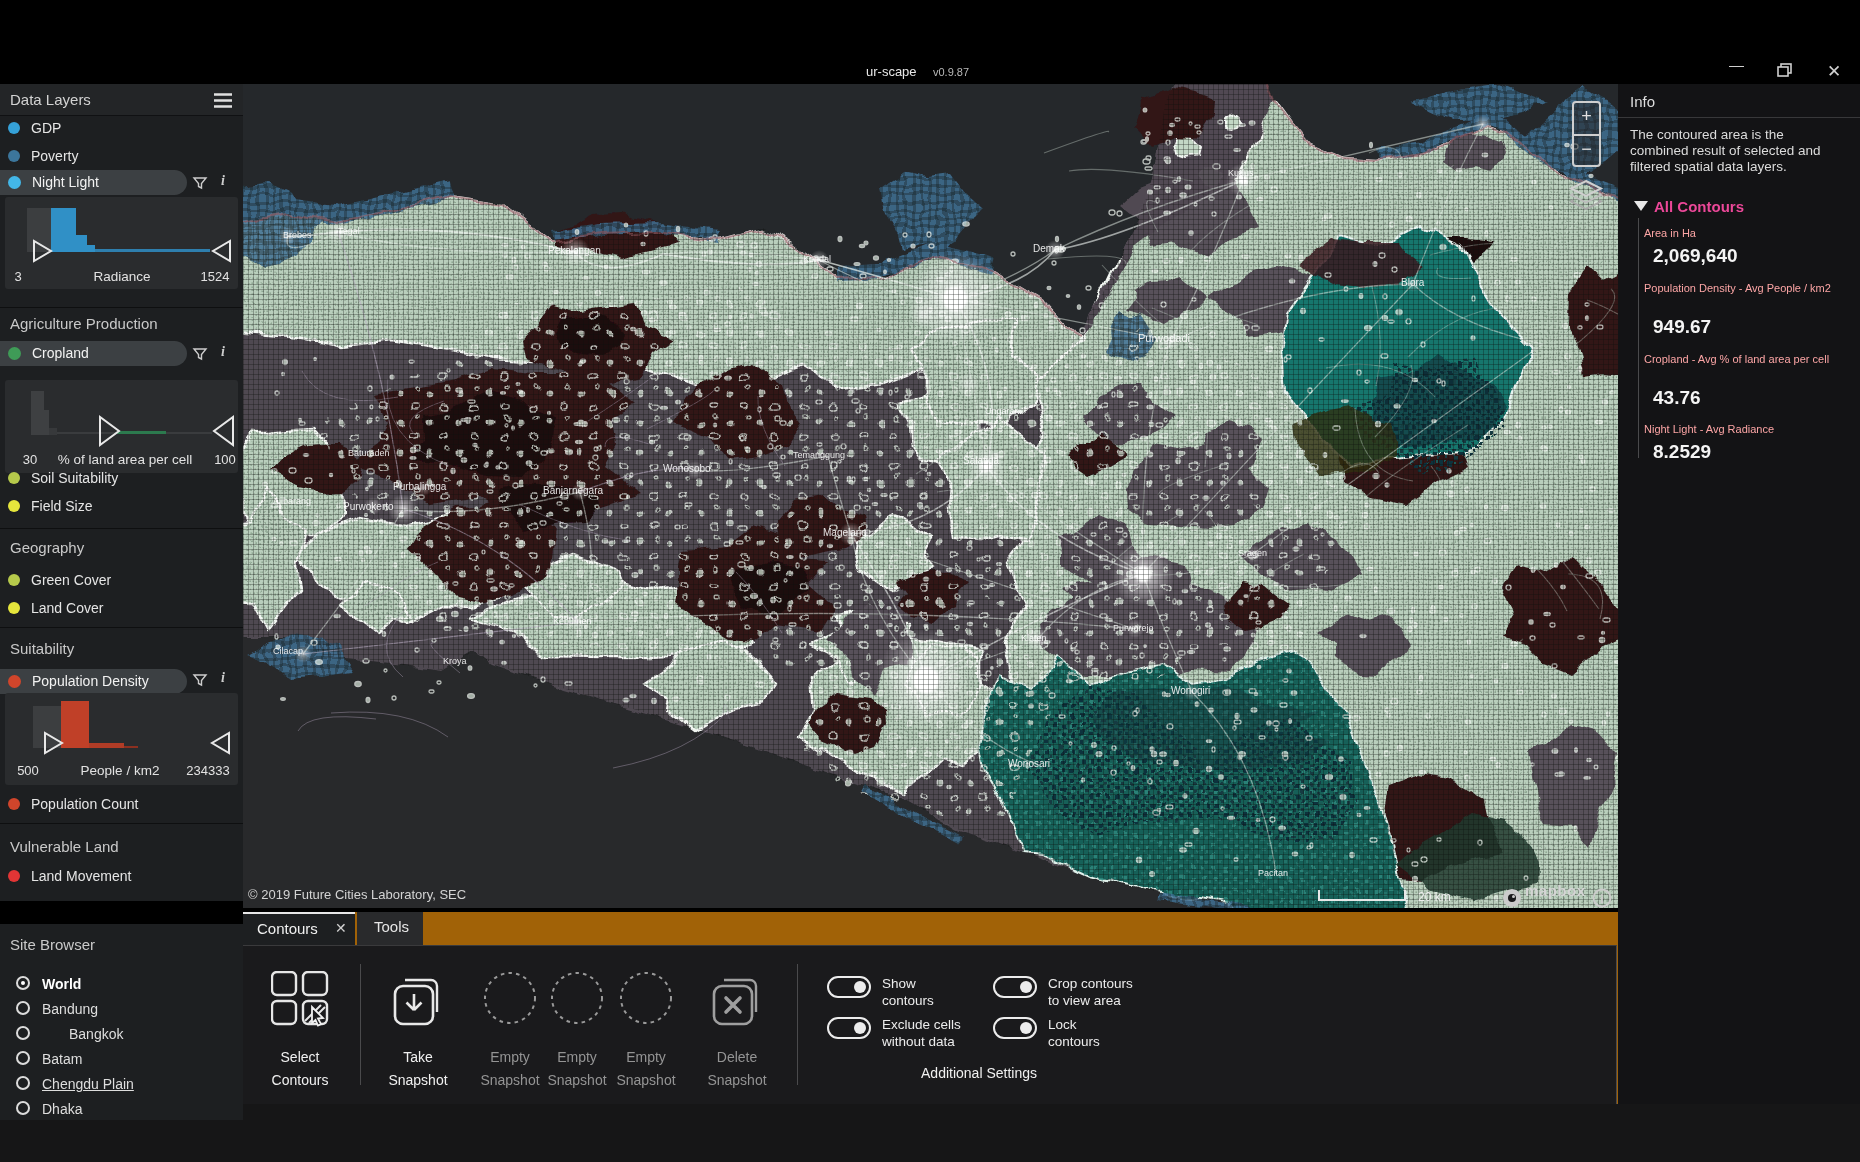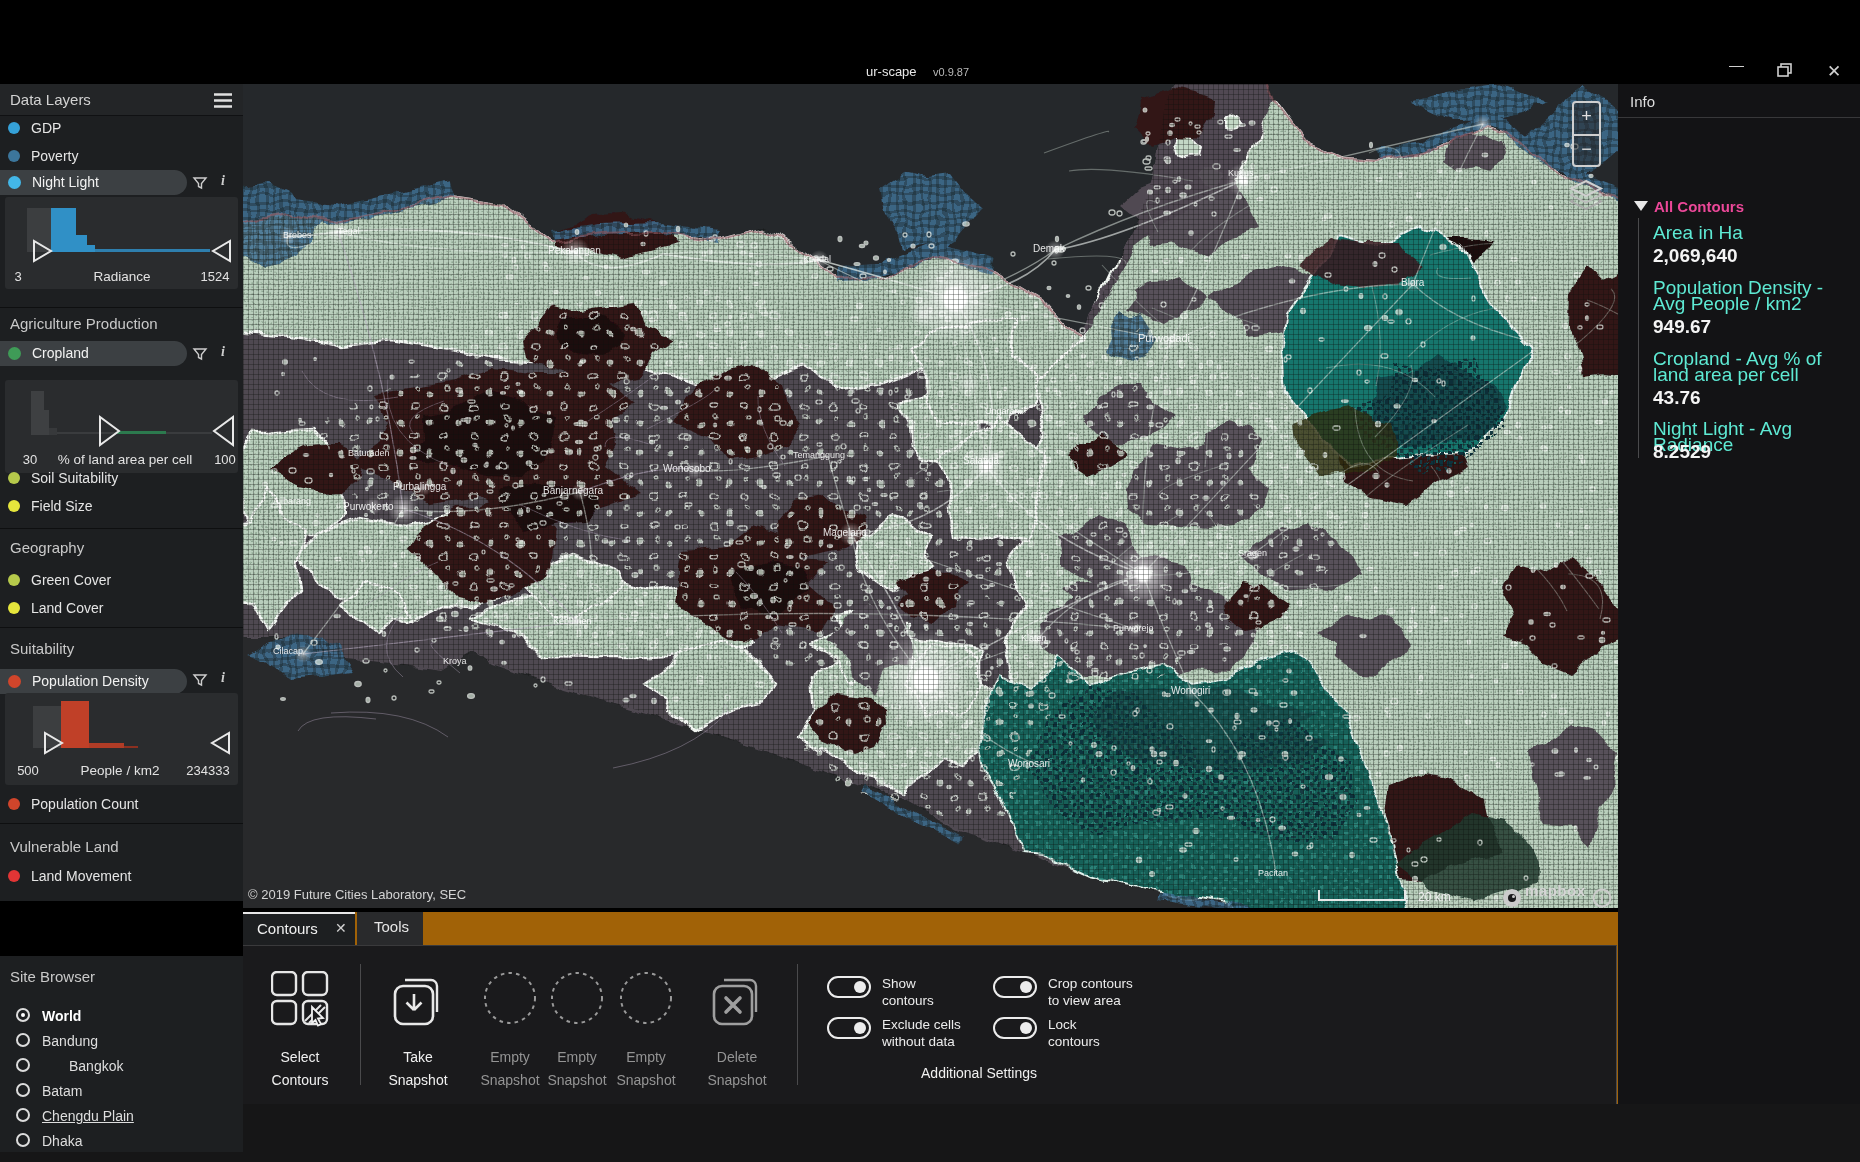--- a/index.html
+++ b/index.html
@@ -4,21 +4,21 @@
 html,body{width:1860px;height:1162px;background:#000;font-family:"Liberation Sans",sans-serif;overflow:hidden}
 body{position:relative}
 .abs{position:absolute}
 
 #title{left:0;top:0;width:1860px;height:84px;background:#000}
 #title .t1{position:absolute;left:866px;top:64px;font-size:13px;color:#e8e8e8}
 #title .t2{position:absolute;left:933px;top:66px;font-size:11px;color:#b9b9b9}
 #title .wc{position:absolute;top:62px;color:#cfcfcf;font-size:15px}
 
 #side{left:0;top:84px;width:243px;height:817px;background:#1d1f21}
-#side2{left:0;top:956px;width:243px;height:196px;background:#1d1f21}
+#side2{left:0;top:924px;width:243px;height:196px;background:#1d1f21}
 .shead{position:absolute;left:0;width:243px;height:32px;background:#232527;border-bottom:1px solid #101113}
 .shead .tx{position:absolute;left:10px;top:7px;font-size:15px;color:#d2d2d2}
 .sectx{position:absolute;left:10px;font-size:15px;color:#c9c9c9}
 .item{position:absolute;left:0;width:243px;height:26px}
 .item .dot{position:absolute;left:8px;top:7px;width:12px;height:12px;border-radius:7px}
 .item .tx{position:absolute;left:31px;top:5px;font-size:14px;color:#e5e5e5}
 .pill{position:absolute;left:0;width:187px;height:25px;background:#3c4043;border-radius:0 13px 13px 0}
 .pill .dot{position:absolute;left:8px;top:6px;width:13px;height:13px;border-radius:7px}
 .pill .tx{position:absolute;left:32px;top:4px;font-size:14px;color:#f2f2f2}
 .hist{position:absolute;left:5px;width:233px;background:#2a2c2e;border-radius:3px}
@@ -27,21 +27,21 @@
 .radio .in{position:absolute;left:3px;top:3px;width:4px;height:4px;border-radius:50%;background:#fff}
 .rtx{position:absolute;left:42px;font-size:14px;color:#dedede}
 
 #info{left:1618px;top:84px;width:242px;height:1020px;background:#131315}
 #info .h{position:absolute;left:12px;top:9px;font-size:15px;color:#dedede}
 #info .hr{position:absolute;left:0;top:33px;width:242px;height:1px;background:#38383a}
 #info .para{position:absolute;left:12px;top:43px;width:210px;font-size:13.5px;line-height:16px;color:#dcdcdc}
 #info .ac{position:absolute;left:36px;top:114px;font-size:15px;font-weight:bold;color:#ec4899}
 #info .tri{position:absolute;left:16px;top:117px;width:0;height:0;border-left:7px solid transparent;border-right:7px solid transparent;border-top:10px solid #e8e8e8}
 #info .vl{position:absolute;left:20px;top:134px;width:1px;height:240px;background:#4a4a4c}
-#info .lab{position:absolute;left:35px;width:196px;font-size:19px;line-height:16px;color:#5eead4}
+#info .lab{position:absolute;left:26px;width:196px;font-size:11px;line-height:16px;color:#fca5a5}
 #info .val{position:absolute;left:35px;font-size:19px;font-weight:bold;color:#f4f4f4}
 
 #bwrap{left:243px;top:912px;width:1375px;height:192px;background:#a16207}
 .tab{position:absolute;top:0;height:33px;font-size:15px}
 #tabc{left:0;width:112px;background:#1d1f21;border-top:2px solid #e8e8e8}
 #tabc .tx{position:absolute;left:14px;top:6px;color:#f0f0f0}
 #tabc .x{position:absolute;left:92px;top:6px;color:#d0d0d0;font-size:14px}
 #tabt{left:114px;width:66px;background:#292a2c}
 #tabt .tx{position:absolute;left:17px;top:6px;color:#e6e6e6}
 #bbody{position:absolute;left:0;top:33px;width:1374px;height:159px;background:#1a1a1c;border-top:1px solid #3a3a3c;border-right:1px solid #4a4a4c}
@@ -1392,20 +1392,21 @@
     <div class="radio" style="top:127px"></div>
     <div class="rtx" style="top:127px;">Batam</div>
     <div class="radio" style="top:152px"></div>
     <div class="rtx" style="top:152px;text-decoration:underline;">Chengdu Plain</div>
     <div class="radio" style="top:177px"></div>
     <div class="rtx" style="top:177px;">Dhaka</div>
   </div>
 <div id="info" class="abs">
     <div class="h">Info</div>
     <div class="hr"></div>
+    <div class="para">The contoured area is the combined result of selected and filtered spatial data layers.</div>
     <div class="tri"></div>
     <div class="ac">All Contours</div>
     <div class="vl"></div>
     <div class="lab" style="top:141px">Area in Ha</div>
     <div class="val" style="top:161px">2,069,640</div>
     <div class="lab" style="top:196px">Population Density - Avg People / km2</div>
     <div class="val" style="top:232px">949.67</div>
     <div class="lab" style="top:267px">Cropland - Avg % of land area per cell</div>
     <div class="val" style="top:303px">43.76</div>
     <div class="lab" style="top:337px">Night Light - Avg Radiance</div>

